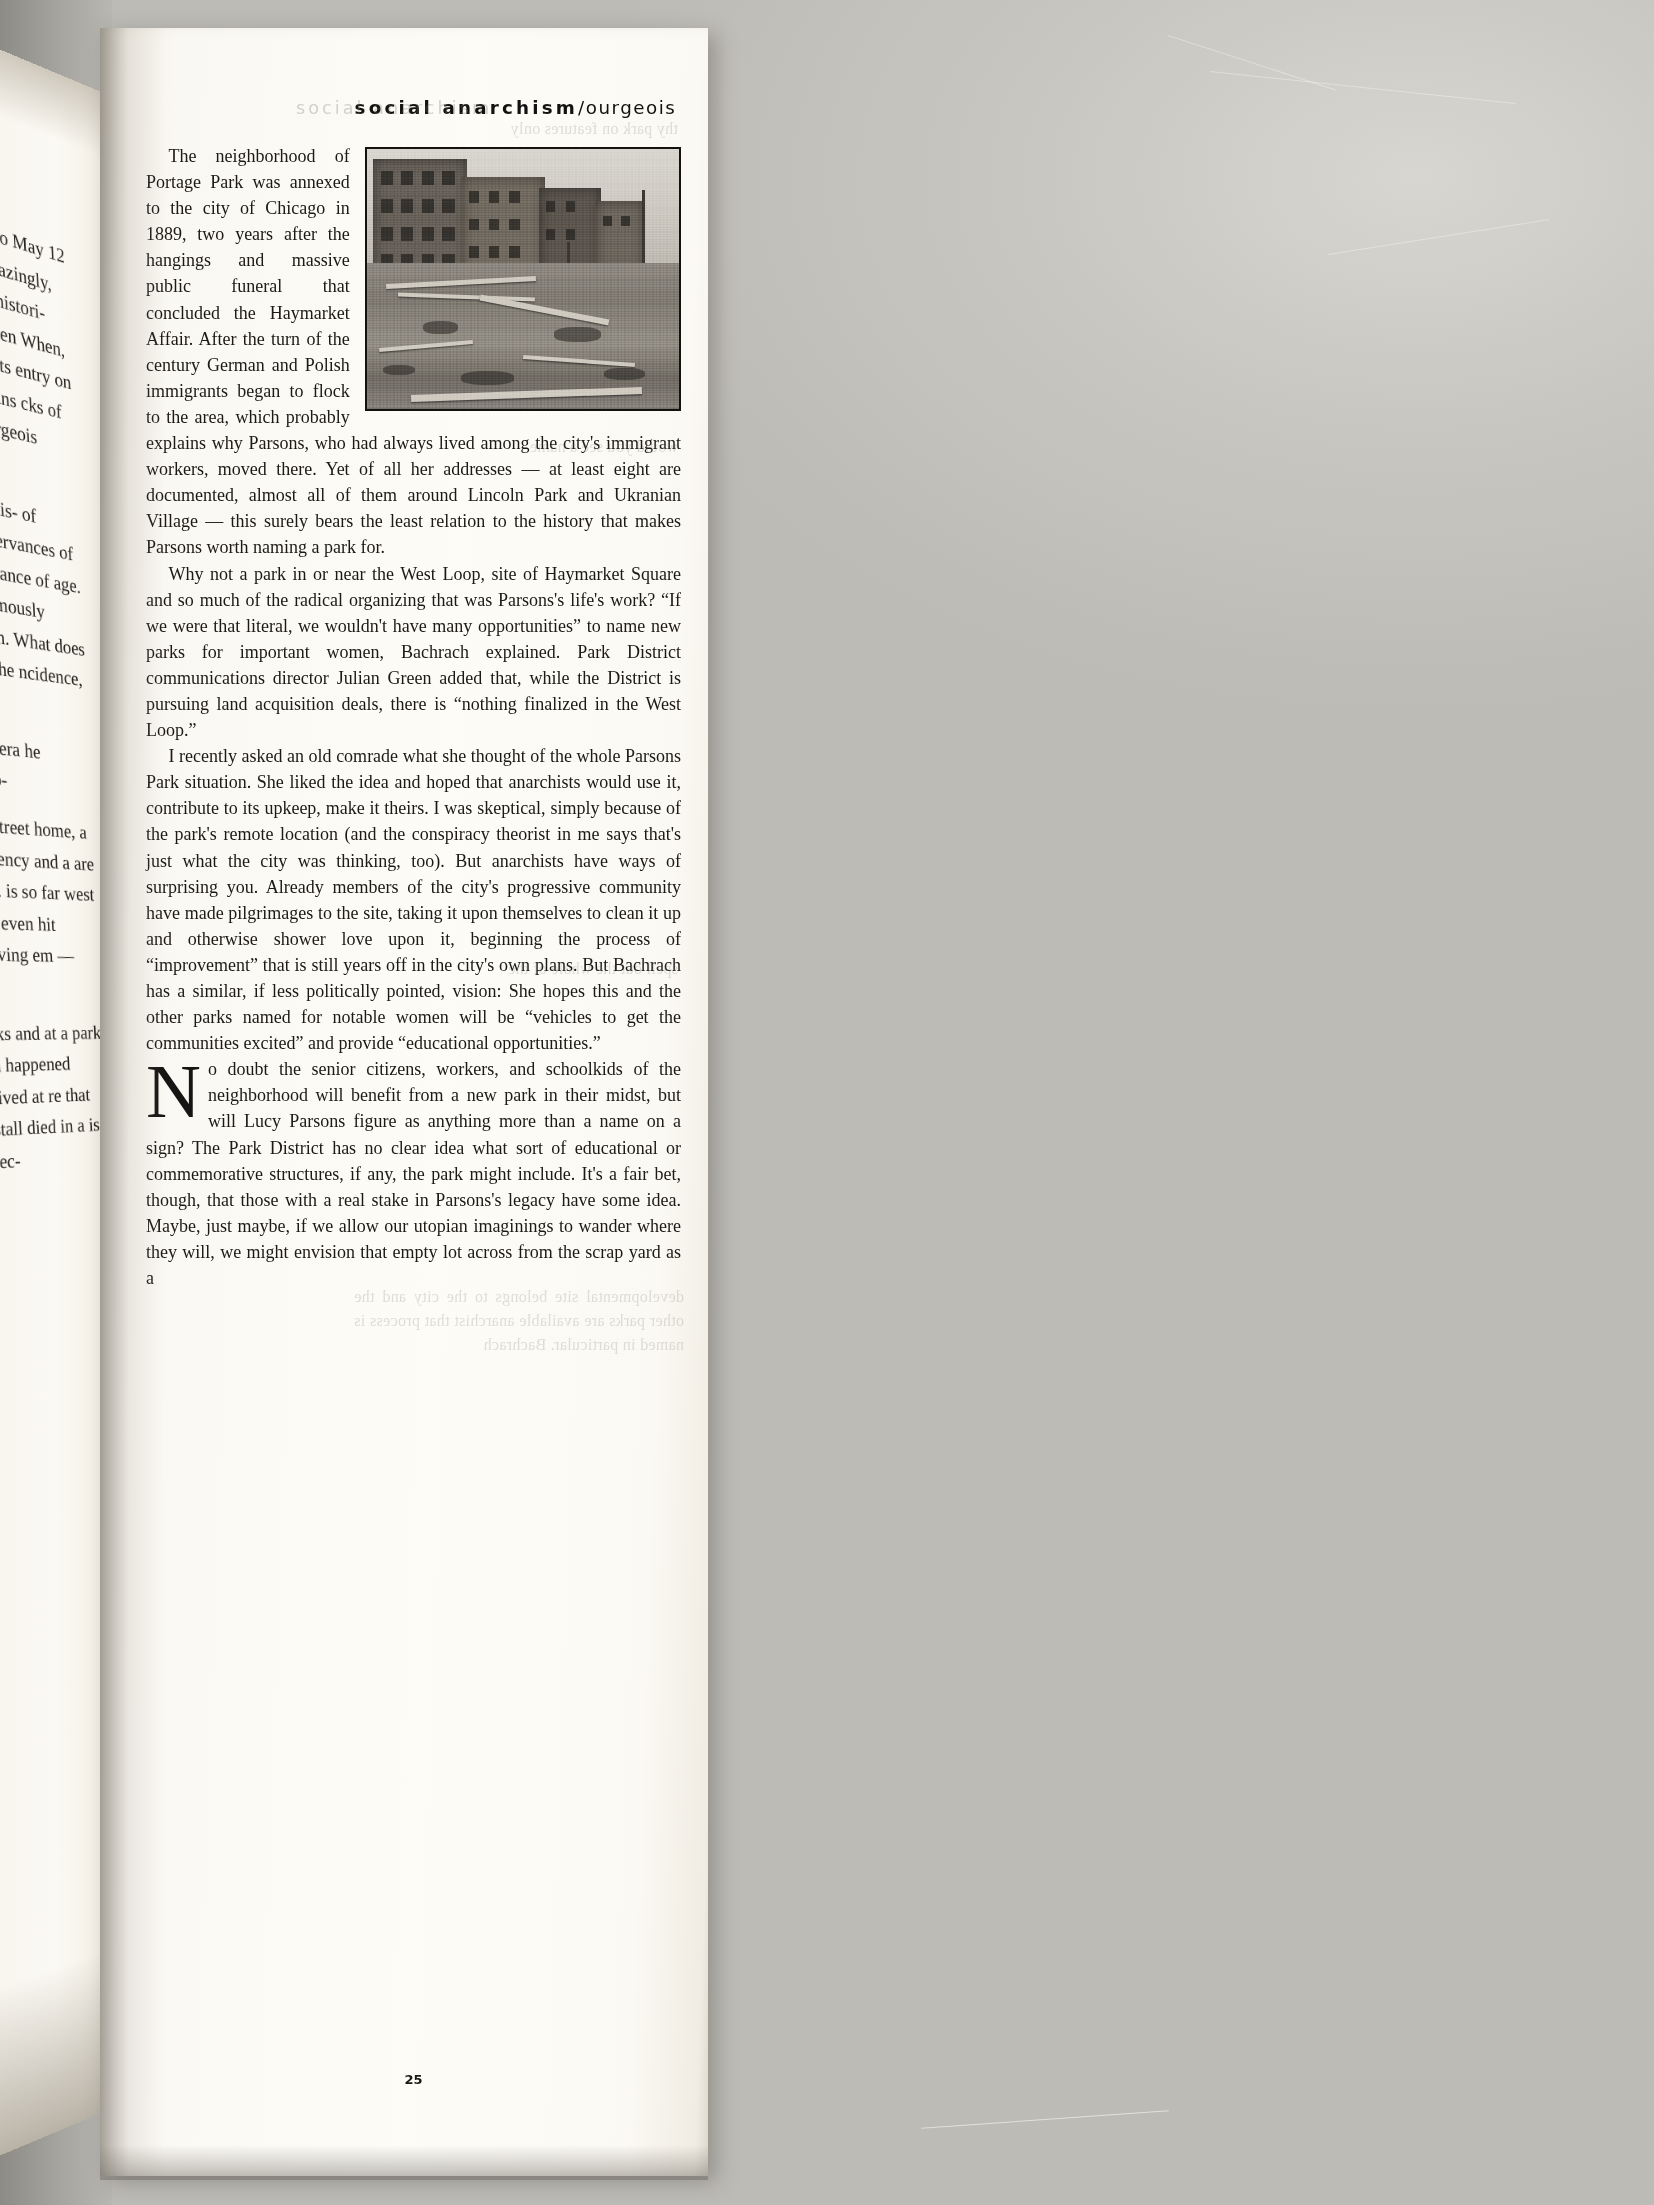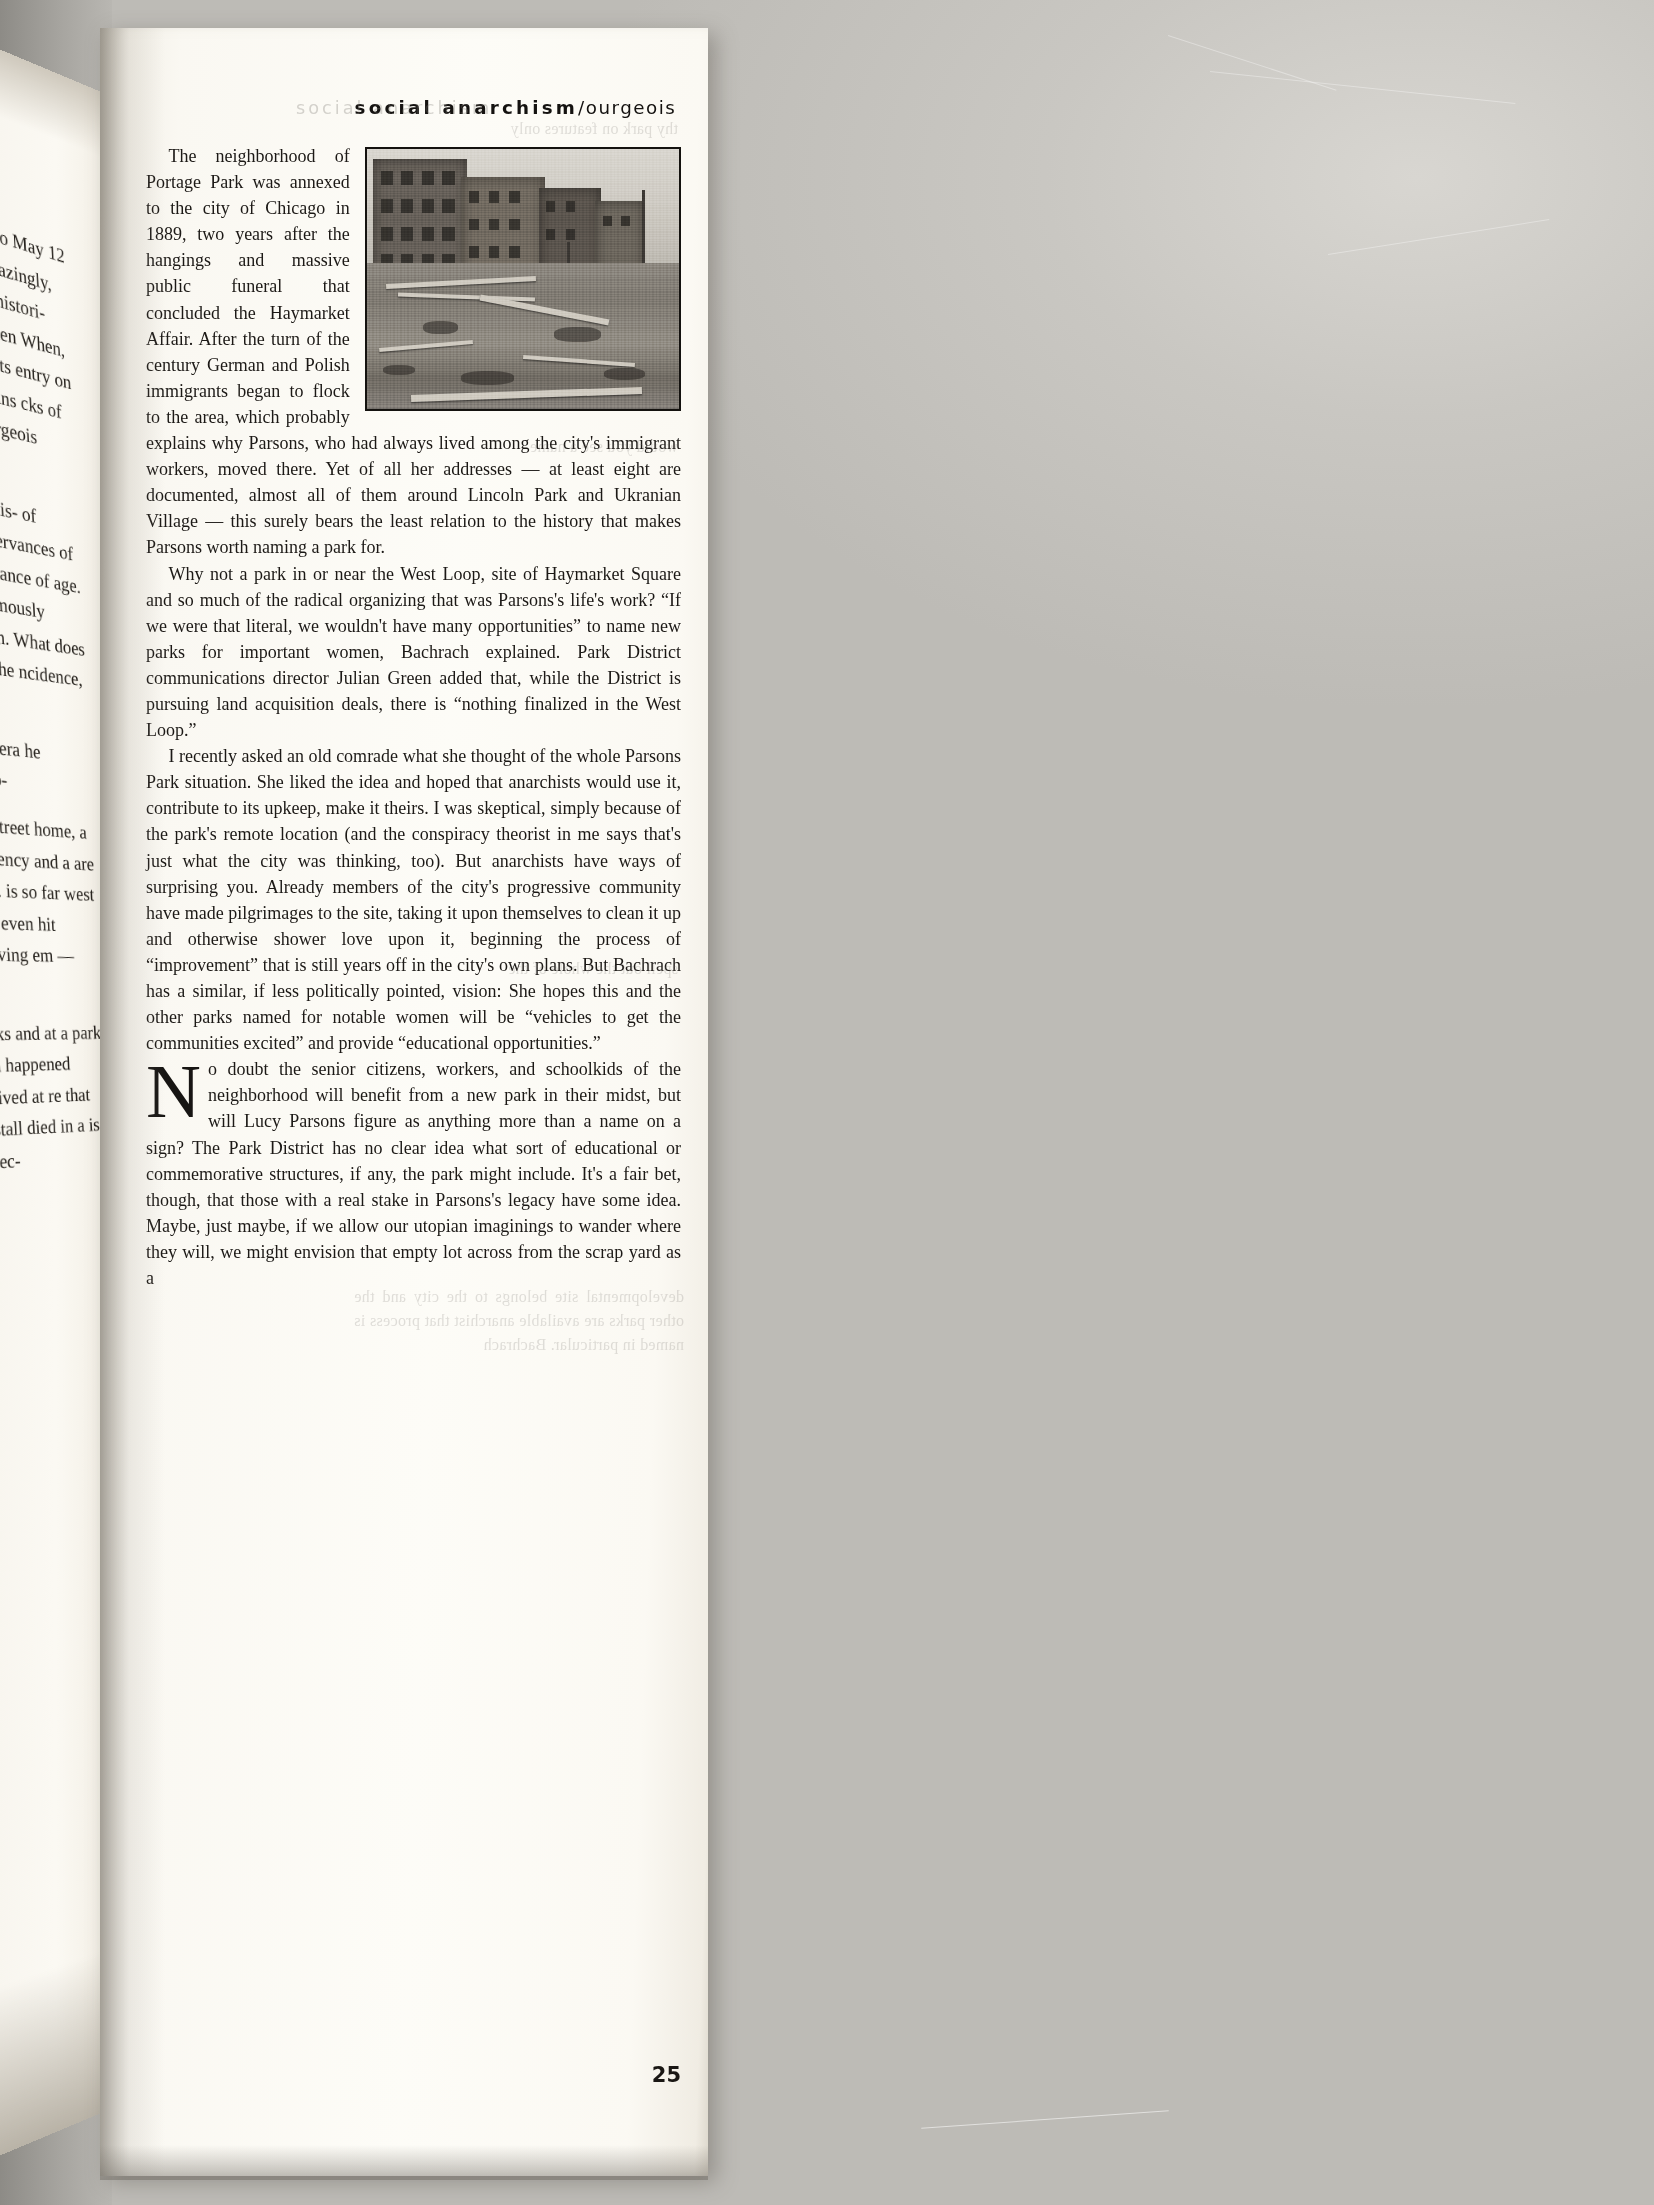--- a/index.html
+++ b/index.html
@@ -211,24 +211,24 @@
     line-height: 0.82;
     padding: 3.5px 7px 0 0;
     color: #171513;
   }
 
   
   .folio {
     position: absolute;
     bottom: 71px;
     left: 0; right: 0;
-    text-align: right;
+    text-align: center;
     font-family: "DejaVu Sans", sans-serif;
     font-weight: 700;
-    font-size: 21px;
+    font-size: 13px;
     color: #1a1714;
   }
 
   
   .showthrough {
     position: absolute;
     color: rgba(120,116,108,0.22);
     font-size: 16px;
     line-height: 1.5;
     letter-spacing: 0.3px;

